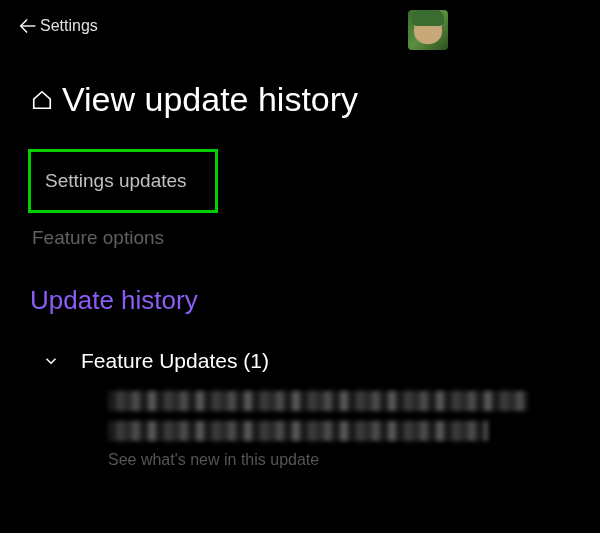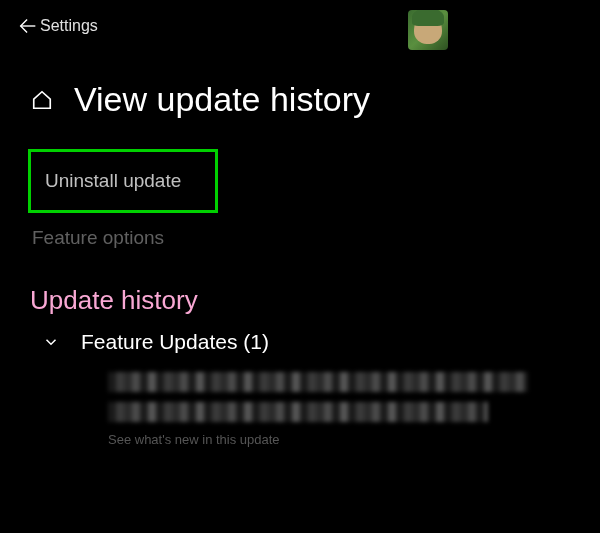--- a/index.html
+++ b/index.html
@@ -65,21 +65,21 @@
       left: -2px;
       width: 32px;
       height: 18px;
       background: #3a6b2f;
       border-radius: 50% 50% 20% 20%;
     }
     .page-title-row {
       display: flex;
       align-items: center;
       padding: 28px 30px 20px 30px;
-      gap: 20px;
+      gap: 8px;
     }
     .home-icon {
       width: 24px;
       height: 24px;
       display: flex;
       align-items: center;
       justify-content: center;
       cursor: pointer;
     }
     .home-icon svg {
@@ -112,22 +112,22 @@
     .secondary-link span {
       font-size: 19px;
       color: #606060;
     }
     .section {
       padding: 36px 30px 0 30px;
     }
     .section-heading {
       font-size: 26px;
       font-weight: 400;
-      color: #f9a8d4;
-      margin-bottom: 10px;
+      color: #8b5cf6;
+      margin-bottom: 29px;
     }
     .expandable-row {
       display: flex;
       align-items: center;
       gap: 21px;
       cursor: pointer;
       padding: 4px 12px;
     }
     .chevron-down {
       width: 18px;
@@ -167,21 +167,21 @@
       );
       filter: blur(2px);
     }
     .blur-line-1 {
       width: 420px;
     }
     .blur-line-2 {
       width: 380px;
     }
     .see-whats-new {
-      font-size: 13px;
+      font-size: 16px;
       color: #555555;
       margin-top: 4px;
       cursor: pointer;
     }
   </style>
 </head>
 <body>
 
 <div class="header">
   <div class="back-arrow">
@@ -201,21 +201,21 @@
   <div class="home-icon">
     <svg width="22" height="22" viewBox="0 0 24 24" stroke-width="1.8">
       <path d="M3 11 L12 3 L21 11 L21 21 L3 21 Z"></path>
     </svg>
   </div>
   <div class="page-title">View update history</div>
 </div>
 
 <div class="links-section">
   <div class="highlighted-link">
-    <span>Uninstall update</span>
+    <span>Settings updates</span>
   </div>
   <div class="secondary-link">
     <span>Feature options</span>
   </div>
 </div>
 
 <div class="section">
   <div class="section-heading">Update history</div>
   <div class="expandable-row">
     <div class="chevron-down">

